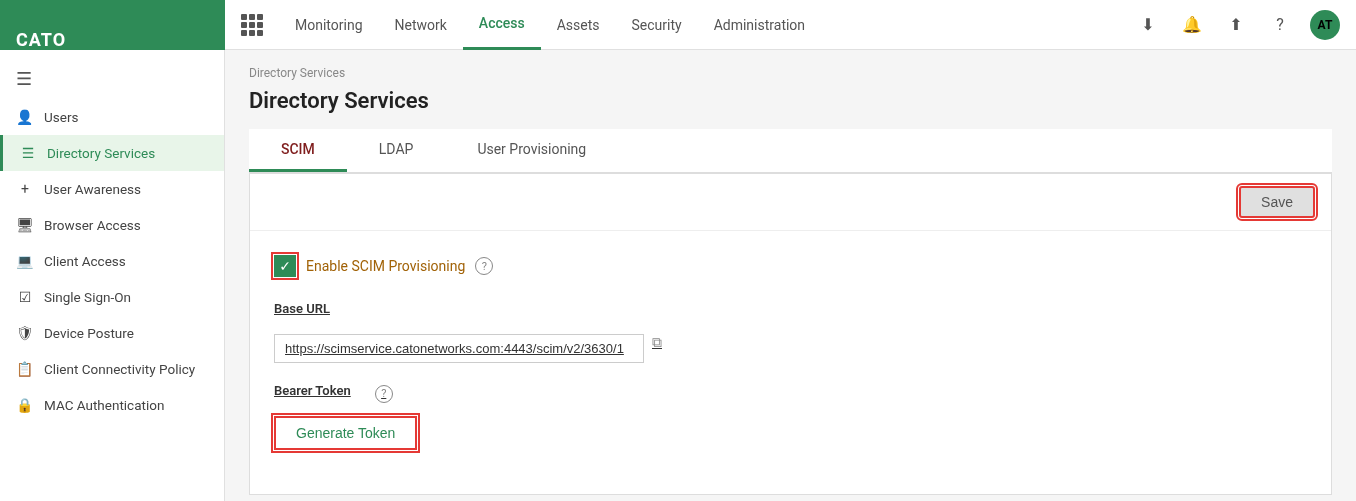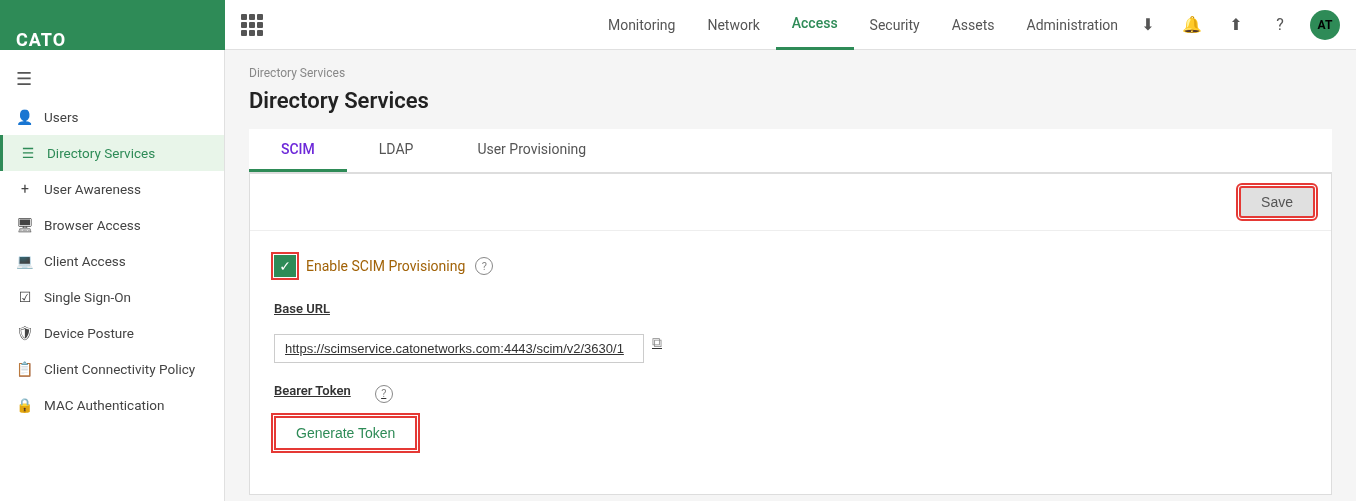--- a/index.html
+++ b/index.html
@@ -28,21 +28,20 @@
       align-items: flex-end;
       padding-left: 16px;
       margin-left: -16px;
       letter-spacing: 1px;
     }
     .nav-links {
       display: flex;
       align-items: center;
       margin-left: 8px;
       flex: 1;
-      justify-content: flex-end;
     }
     .nav-link {
       padding: 0 16px;
       height: 50px;
       display: flex;
       align-items: center;
       color: #555;
       cursor: pointer;
       text-decoration: none;
       font-size: 14px;
@@ -164,21 +163,21 @@
       margin-bottom: 0;
     }
     .tab {
       padding: 12px 32px;
       cursor: pointer;
       color: #555;
       font-size: 14px;
       border-bottom: 3px solid transparent;
     }
     .tab.active {
-      color: #6d28d9;
+      color: #7f1d1d;
       border-bottom: 3px solid #2e8b57;
       font-weight: 500;
     }
 
     
     .content-panel {
       background: #fff;
       border: 1px solid #ddd;
       min-height: 300px;
       position: relative;
@@ -314,22 +313,22 @@
       <div class="grid-dot"></div>
     <div class="grid-dot"></div>
       <div class="grid-dot"></div>
       <div class="grid-dot"></div>
   </div>
 
   <div class="nav-links">
     <a class="nav-link">Monitoring</a>
     <a class="nav-link">Network</a>
     <a class="nav-link active">Access</a>
+    <a class="nav-link">Assets</a>
     <a class="nav-link">Security</a>
-    <a class="nav-link">Assets</a>
     <a class="nav-link">Administration</a>
   </div>
 
   <div class="nav-icons">
     <div class="nav-icon-btn">⬇</div>
     <div class="nav-icon-btn">🔔</div>
     <div class="nav-icon-btn">⬆</div>
     <div class="nav-icon-btn">?</div>
     <div class="avatar">AT</div>
   </div>

